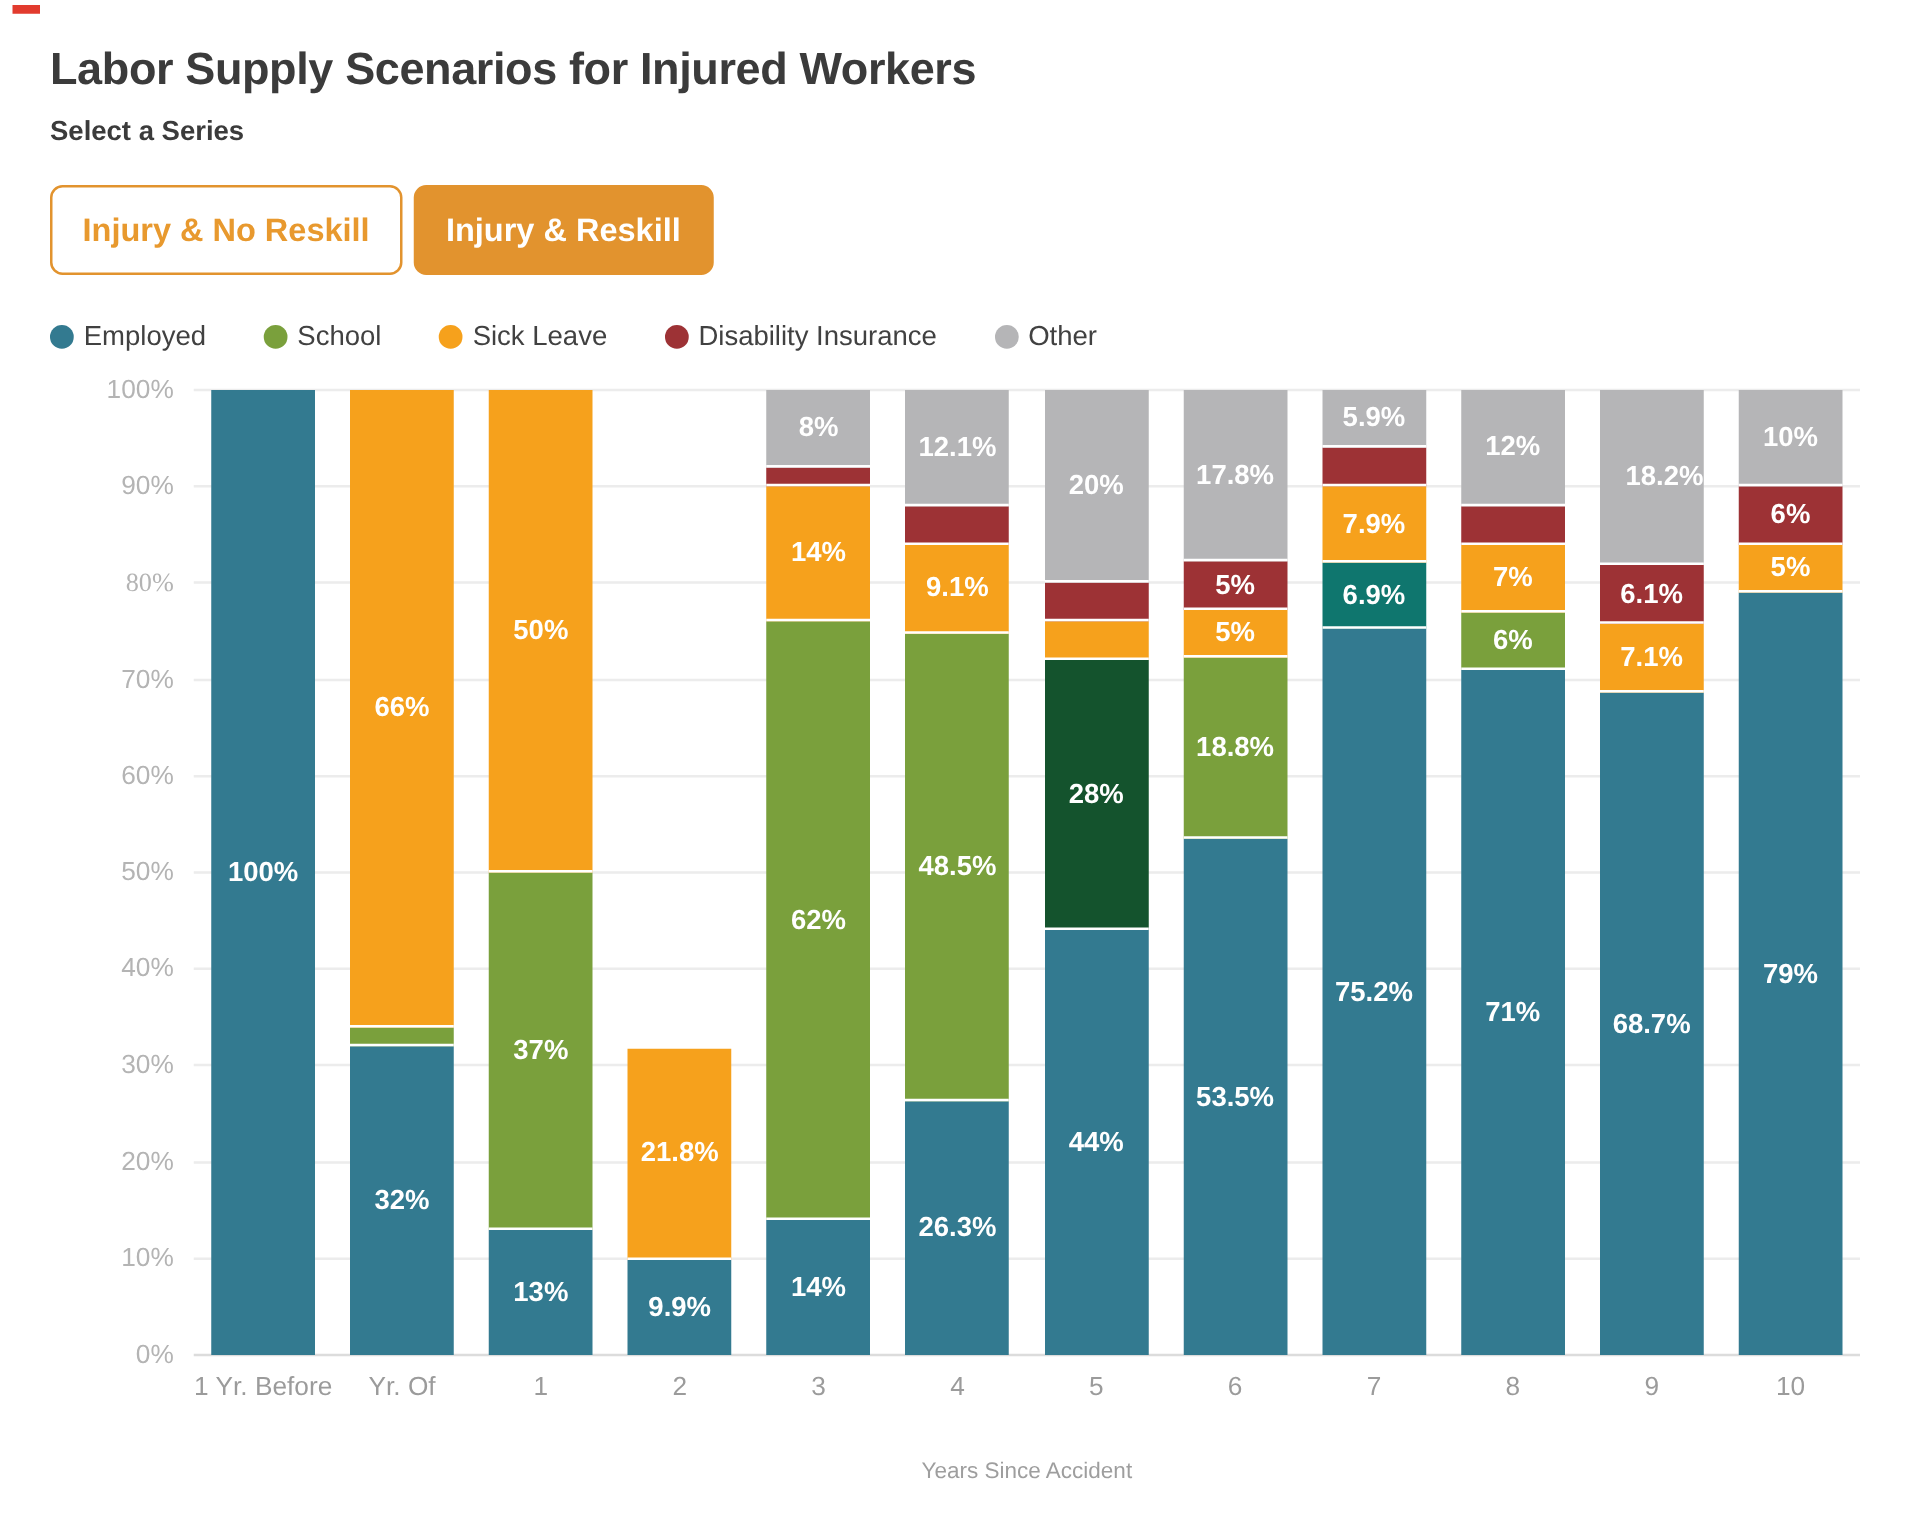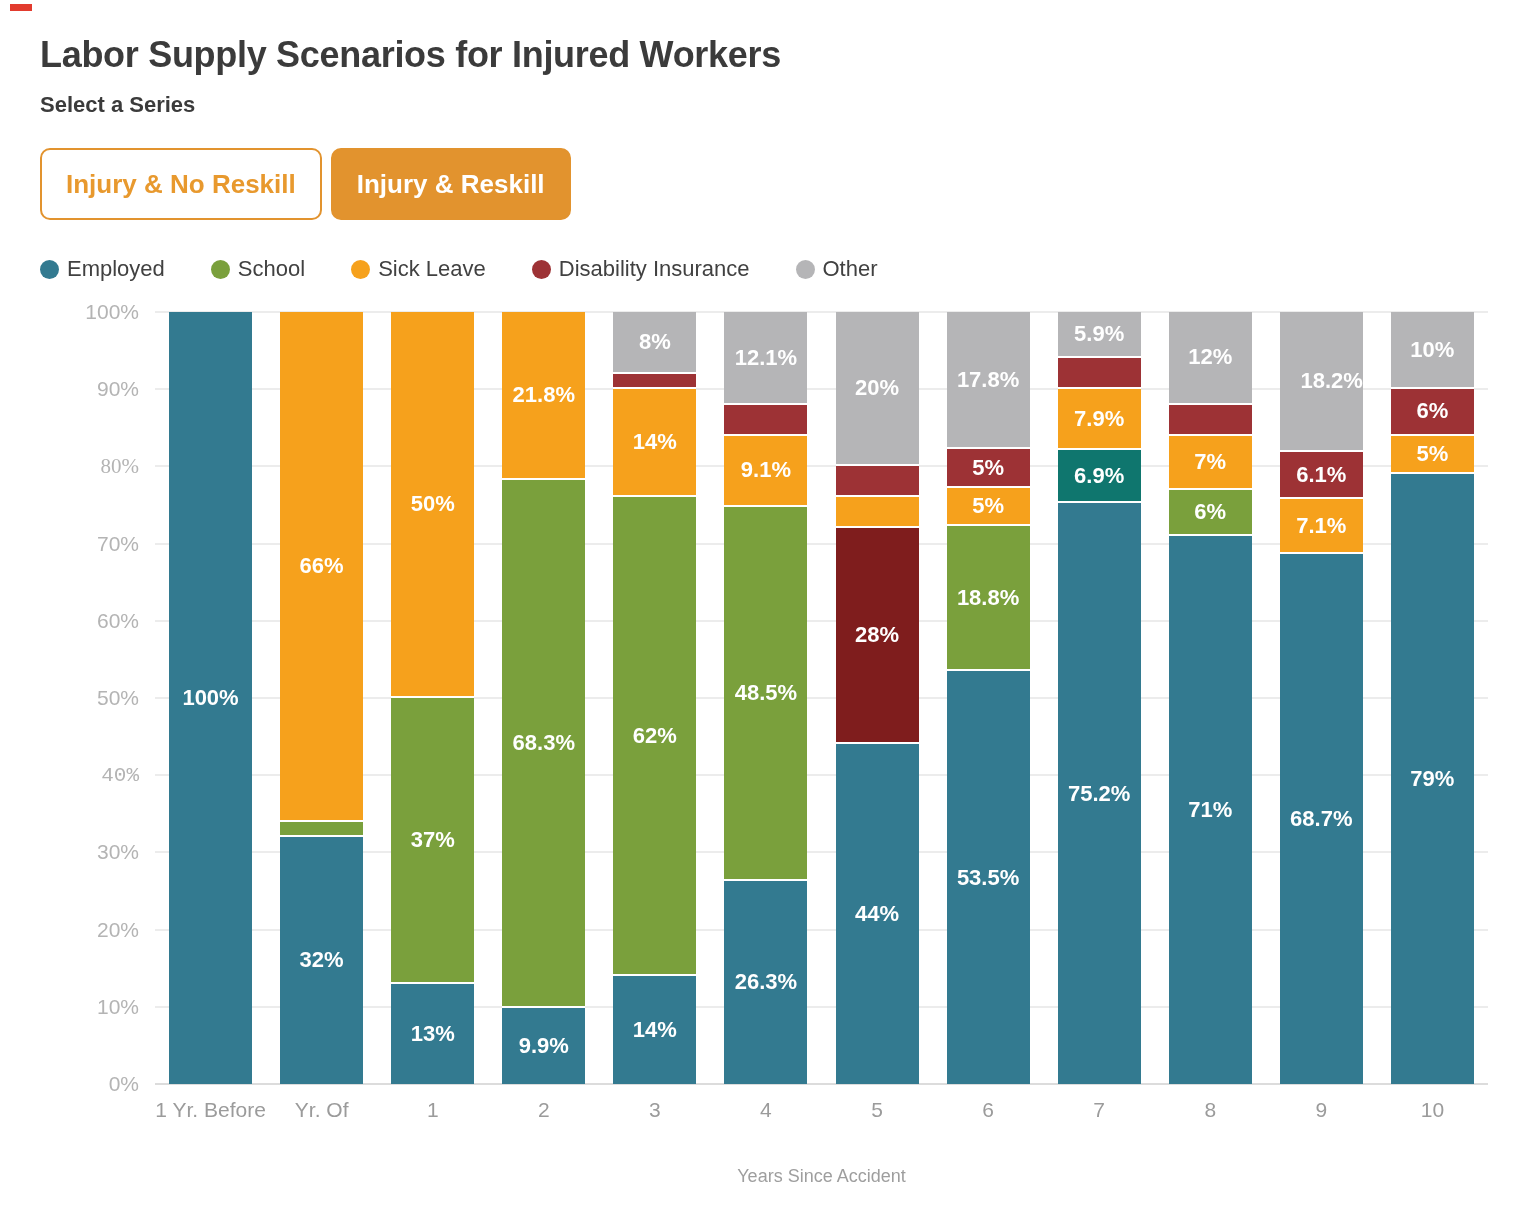--- a/index.html
+++ b/index.html
@@ -86,21 +86,21 @@
     <div class="plot">
         <div class="gridline base" style="top: calc(100% - 1px);"></div>
         <div class="ytick" style="top: 100%;">0%</div>
         <div class="gridline" style="top: calc(90% - 1px);"></div>
         <div class="ytick" style="top: 90%;">10%</div>
         <div class="gridline" style="top: calc(80% - 1px);"></div>
         <div class="ytick" style="top: 80%;">20%</div>
         <div class="gridline" style="top: calc(70% - 1px);"></div>
         <div class="ytick" style="top: 70%;">30%</div>
         <div class="gridline" style="top: calc(60% - 1px);"></div>
-        <div class="ytick" style="top: 60%; font-family: Liberation Mono, monospace;">40%</div>
+        <div class="ytick" style="top: 60%;">40%</div>
         <div class="gridline" style="top: calc(50% - 1px);"></div>
         <div class="ytick" style="top: 50%;">50%</div>
         <div class="gridline" style="top: calc(40% - 1px);"></div>
         <div class="ytick" style="top: 40%;">60%</div>
         <div class="gridline" style="top: calc(30% - 1px);"></div>
         <div class="ytick" style="top: 30%;">70%</div>
         <div class="gridline" style="top: calc(20% - 1px);"></div>
         <div class="ytick" style="top: 20%; font-family: Liberation Serif, serif;">80%</div>
         <div class="gridline" style="top: calc(10% - 1px);"></div>
         <div class="ytick" style="top: 10%; text-align: right;">90%</div>
@@ -136,23 +136,20 @@
               <div class="seg" style="height: 50%; background: rgb(246, 161, 28);">
                 <span class="seg-label">50%</span>
               </div>
             </div>
           </div>
           <div class="bar-slot">
             <div class="bar">
               <div class="seg" style="height: 9.9%; background: rgb(51, 122, 144);">
                 <span class="seg-label">9.9%</span>
               </div>
-              <div class="seg" style="height: 68.3%; background: rgb(122, 160, 60);">
-                <span class="seg-label">68.3%</span>
-              </div>
               <div class="seg" style="height: 21.8%; background: rgb(246, 161, 28);">
                 <span class="seg-label">21.8%</span>
               </div>
             </div>
           </div>
           <div class="bar-slot">
             <div class="bar">
               <div class="seg" style="height: 14%; background: rgb(51, 122, 144);">
                 <span class="seg-label">14%</span>
               </div>
@@ -183,21 +180,21 @@
               <div class="seg" style="height: 12.1%; background: rgb(181, 181, 183);">
                 <span class="seg-label">12.1%</span>
               </div>
             </div>
           </div>
           <div class="bar-slot">
             <div class="bar">
               <div class="seg" style="height: 44%; background: rgb(51, 122, 144);">
                 <span class="seg-label">44%</span>
               </div>
-              <div class="seg" style="height: 28%; background: #7f1d1d;">
+              <div class="seg" style="height: 28%; background: #14532d;">
                 <span class="seg-label">28%</span>
               </div>
               <div class="seg" style="height: 4%; background: rgb(246, 161, 28);"></div>
               <div class="seg" style="height: 4%; background: rgb(157, 50, 53);"></div>
               <div class="seg" style="height: 20%; background: rgb(181, 181, 183);">
                 <span class="seg-label">20%</span>
               </div>
             </div>
           </div>
           <div class="bar-slot">

